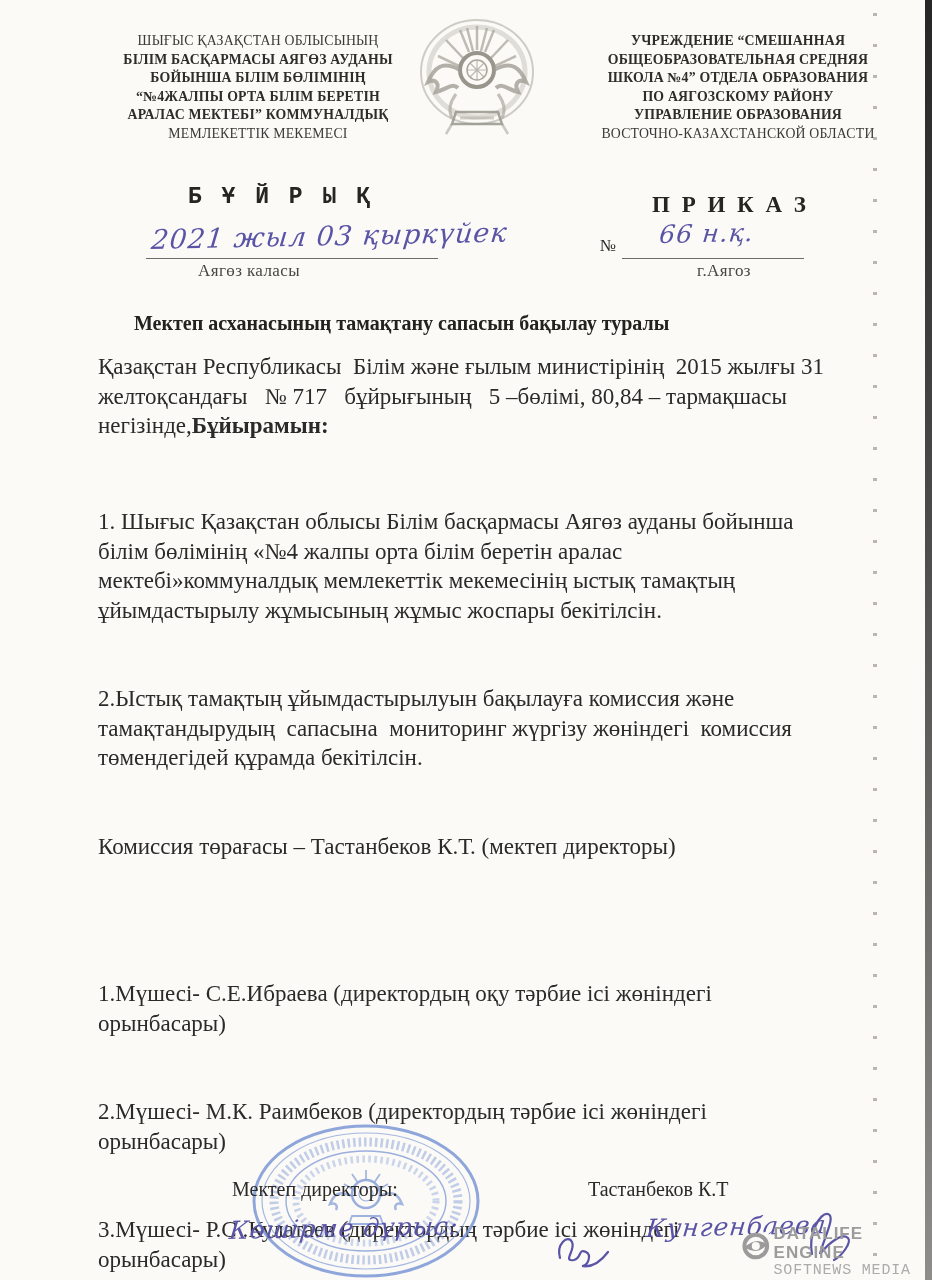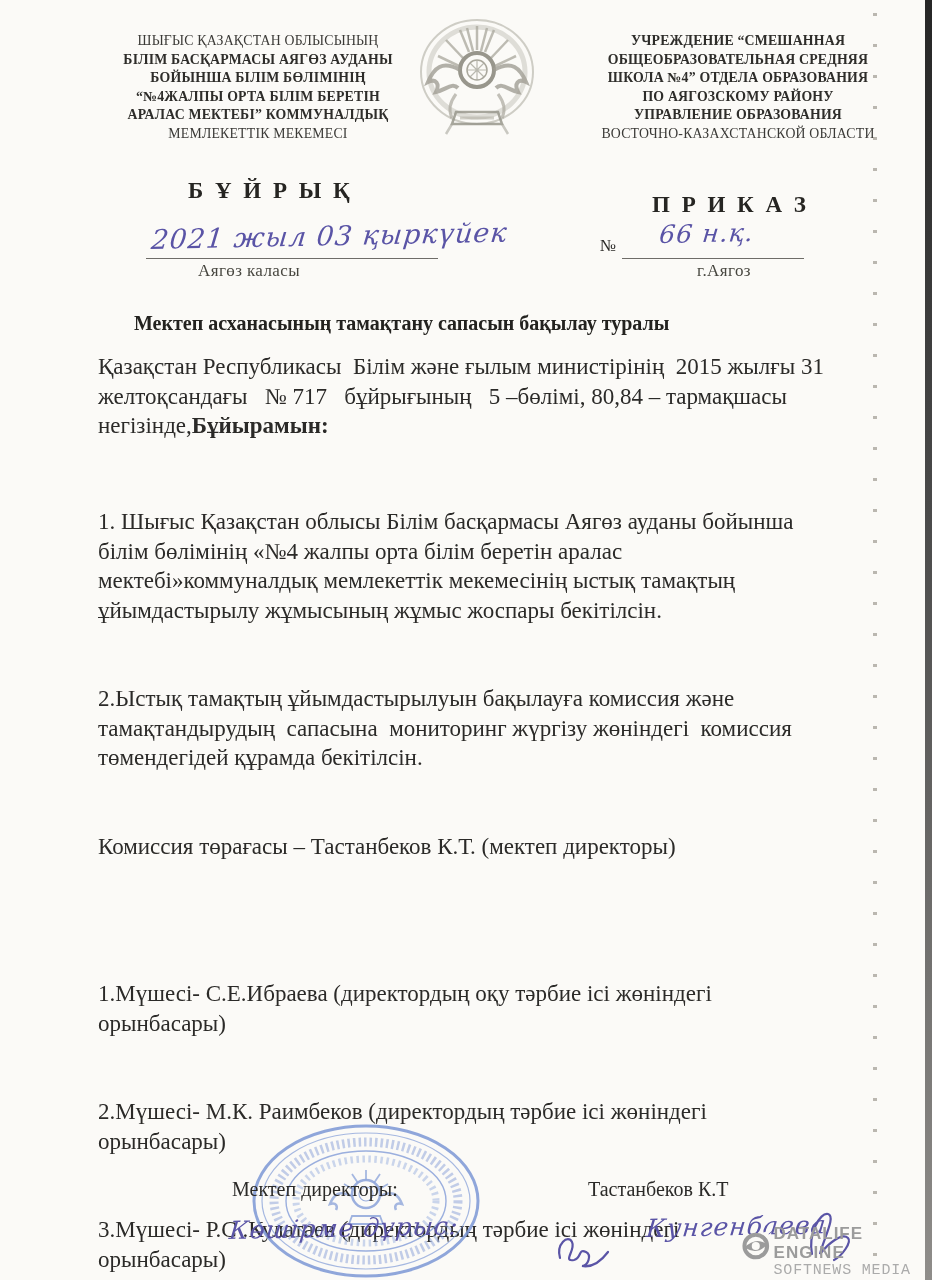--- a/index.html
+++ b/index.html
@@ -91,21 +91,21 @@
 
   <div class="abs org org-right">
     <div class="b">УЧРЕЖДЕНИЕ “СМЕШАННАЯ</div>
     <div class="b">ОБЩЕОБРАЗОВАТЕЛЬНАЯ СРЕДНЯЯ</div>
     <div class="b">ШКОЛА №4” ОТДЕЛА ОБРАЗОВАНИЯ</div>
     <div class="b">ПО АЯГОЗСКОМУ РАЙОНУ</div>
     <div class="b">УПРАВЛЕНИЕ ОБРАЗОВАНИЯ</div>
     <div>ВОСТОЧНО-КАЗАХСТАНСКОЙ ОБЛАСТИ</div>
   </div>
 
-  <div class="abs big-title" style="left:188px;top:178px;">Б Ұ Й Р Ы Қ</div>
+  <div class="abs big-title" style="left:188px;top:184px;font-family:Liberation Mono, monospace;">Б Ұ Й Р Ы Қ</div>
   <div class="abs big-title" style="left:652px;top:192px;">П Р И К А З</div>
 
   <div class="abs hw" style="left:150px;top:224px;font-size:27px;">2021 жыл  03 қыркүйек</div>
   <div class="abs rule" style="left:146px;top:258px;width:292px;"></div>
   <div class="abs small-cap" style="left:198px;top:261px;">Аягөз каласы</div>
 
   <div class="abs" style="left:600px;top:236px;font-size:17px;">№</div>
   <div class="abs hw" style="left:658px;top:220px;font-size:25px;">66 н.қ.</div>
   <div class="abs rule" style="left:622px;top:258px;width:182px;"></div>
   <div class="abs small-cap" style="left:697px;top:261px;">г.Аягоз</div>

